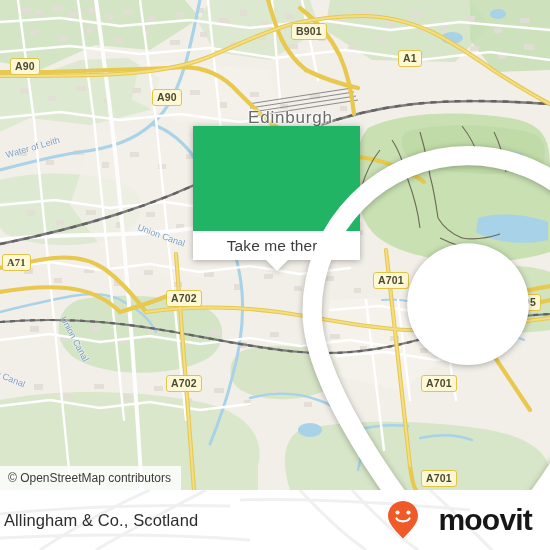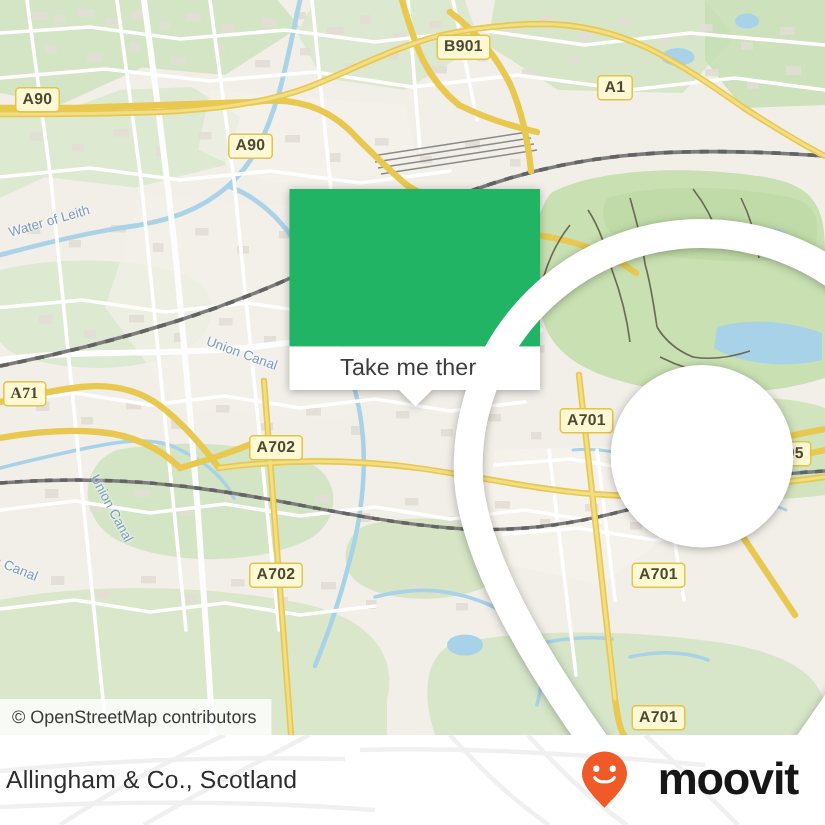--- a/index.html
+++ b/index.html
@@ -443,20 +443,21 @@
         <path d="M462,238 C474,240 488,238 500,234"></path>
         <path d="M408,180 C414,196 418,212 420,228"></path>
         <path d="M462,126 C470,136 476,148 480,160"></path>
         <path d="M494,132 C500,144 504,158 506,172"></path>
         <path d="M380,150 C372,160 366,172 362,186"></path>
         <path d="M362,186 C358,200 356,214 356,228"></path>
         <path d="M440,238 C452,244 464,248 478,250"></path>
       </g>
     </svg>
 
+    <div class="placelabel" style="left:248px; top:108px;">Edinburgh</div>
 
     <div class="waterlabel" style="left:6px; top:150px; transform:rotate(-16deg);">Water of Leith</div>
     <div class="waterlabel" style="left:138px; top:222px; transform:rotate(20deg);">Union Canal</div>
     <div class="waterlabel" style="left:63px; top:312px; transform:rotate(62deg);">Union Canal</div>
     <div class="waterlabel" style="left:-4px; top:368px; transform:rotate(22deg);">n Canal</div>
 
     <div class="shield" style="left:10px;  top:58px;">A90</div>
     <div class="shield" style="left:152px; top:89px;">A90</div>
     <div class="shield" style="left:291px; top:23px;">B901</div>
     <div class="shield" style="left:398px; top:50px;">A1</div>

